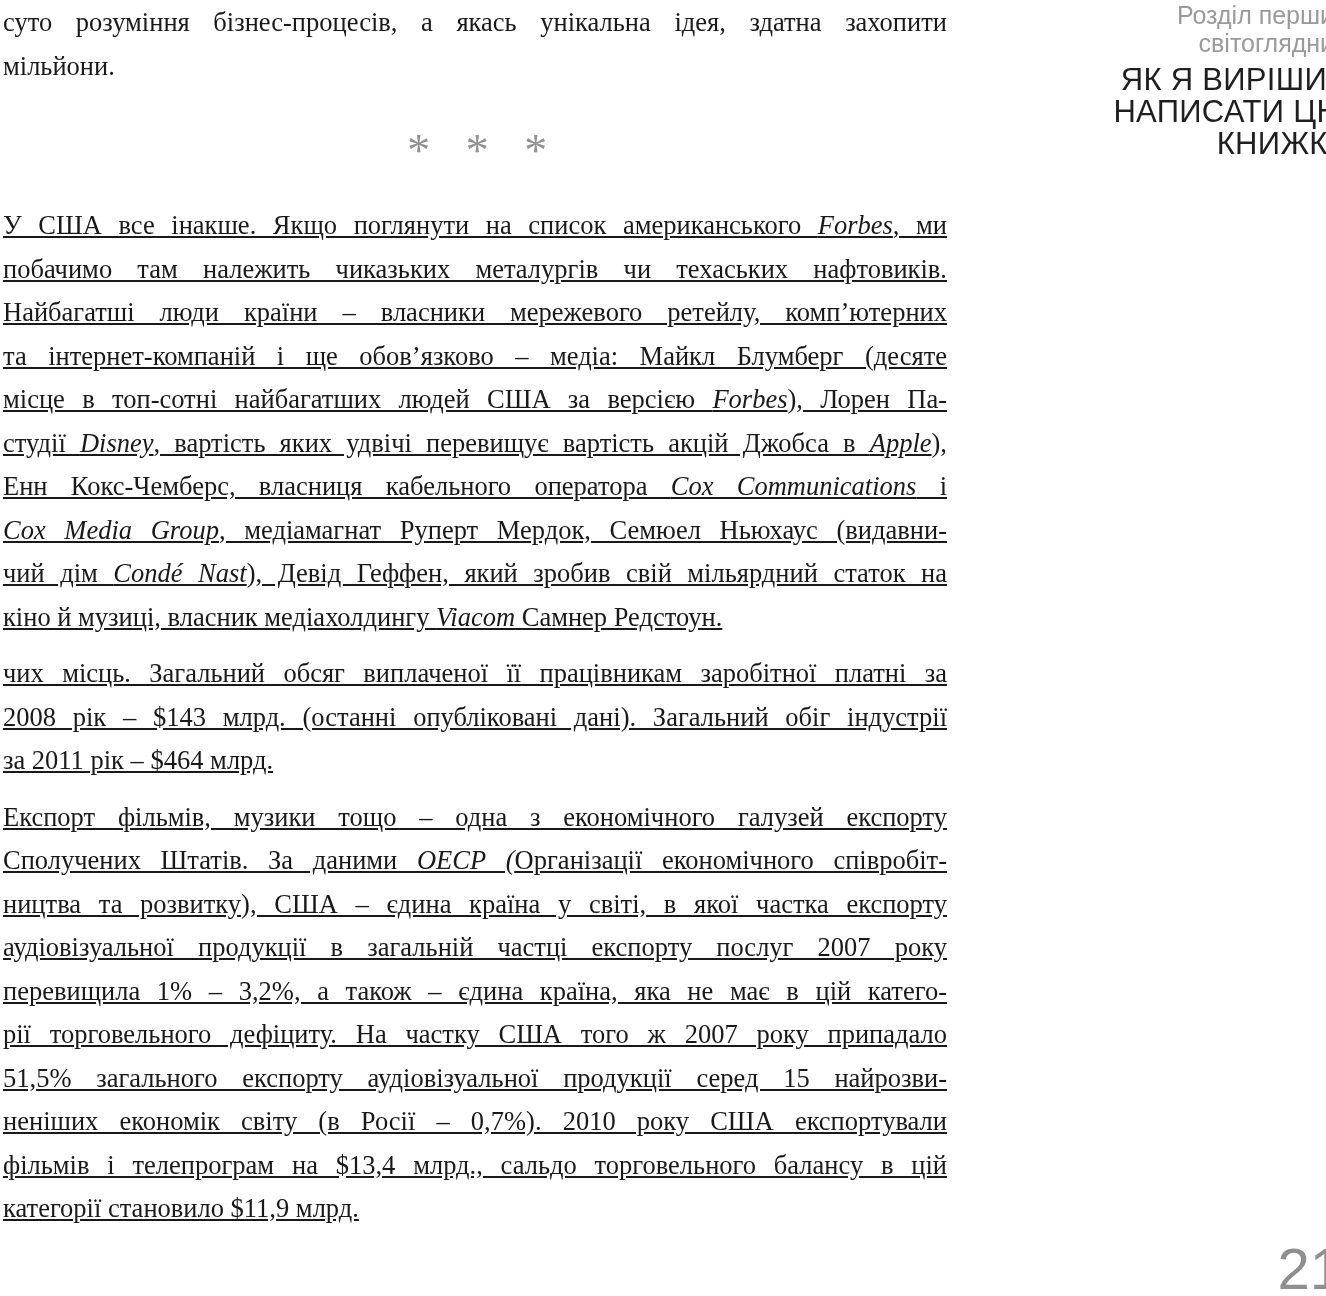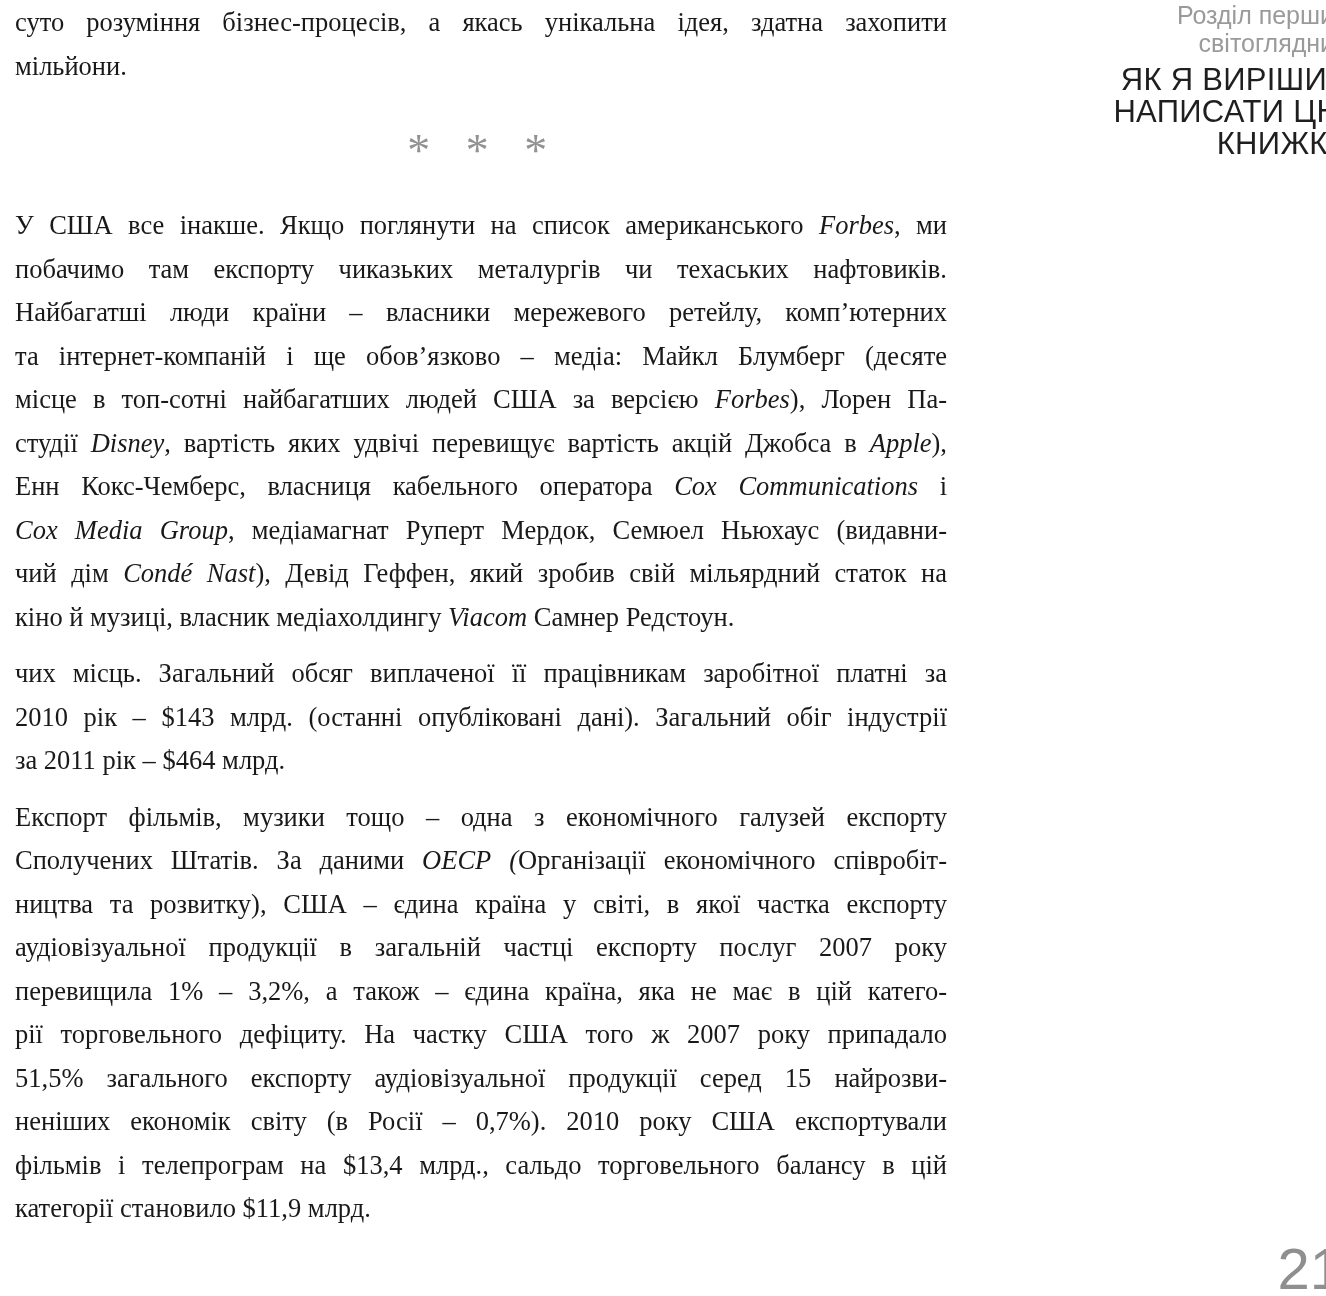--- a/index.html
+++ b/index.html
@@ -19,41 +19,40 @@
     width: 944px;
     font-family: "Liberation Serif", serif;
     font-size: 26.5px;
     line-height: 43.5px;
     color: #191919;
   }
   .line {
     text-align: justify;
     text-align-last: justify;
     white-space: nowrap;
-    margin-left: 12px;
   }
   .line.last {
     text-align: left;
     text-align-last: left;
   }
   .line i { font-style: italic; }
 
   .divider {
     margin-top: 36px;
     height: 54px;
     line-height: 54px;
     text-align: center;
     font-family: "Liberation Serif", serif;
     font-style: italic;
     font-size: 46px;
     color: #929292;
     word-spacing: 24px;
   }
 
-  #paragraphs .paragraph { margin-top: 13px; }
+  #paragraphs .paragraph { margin-top: 13px; text-decoration: underline; }
   #paragraphs .paragraph:first-child { margin-top: 26px; }
 
   
   .margin-block {
     position: absolute;
     top: 1px;
     right: -22px;
     width: 420px;
     text-align: right;
     font-family: "Liberation Sans", sans-serif;
@@ -86,33 +85,33 @@
 
 <div class="text-column">
   <div id="fragment" class="paragraph continued">
       <div class="line">суто розуміння бізнес-процесів, а якась унікальна ідея, здатна захопити</div>
       <div class="line last">мільйони.</div>
     </div>
   <div class="divider">* * *</div>
   <div id="paragraphs">
       <div class="paragraph">
         <div class="line">У США все інакше. Якщо поглянути на список американського <i>Forbes</i>, ми</div>
-        <div class="line">побачимо там експорту чиказьких металургів чи техаських нафтовиків.</div>
+        <div class="line">побачимо там належить чиказьких металургів чи техаських нафтовиків.</div>
         <div class="line">Найбагатші люди країни – власники мережевого ретейлу, комп’ютерних</div>
         <div class="line">та інтернет-компаній і ще обов’язково – медіа: Майкл Блумберг (десяте</div>
         <div class="line">місце в топ-сотні найбагатших людей США за версією <i>Forbes</i>), Лорен Па-</div>
         <div class="line">студії <i>Disney</i>, вартість яких удвічі перевищує вартість акцій Джобса в <i>Apple</i>),</div>
         <div class="line">Енн Кокс-Чемберс, власниця кабельного оператора <i>Cox Communications</i> і</div>
         <div class="line"><i>Cox Media Group</i>, медіамагнат Руперт Мердок, Семюел Ньюхаус (видавни-</div>
         <div class="line">чий дім <i>Condé Nast</i>), Девід Геффен, який зробив свій мільярдний статок на</div>
         <div class="line last">кіно й музиці, власник медіахолдингу <i>Viacom</i> Самнер Редстоун.</div>
       </div>
       <div class="paragraph">
         <div class="line">чих місць. Загальний обсяг виплаченої її працівникам заробітної платні за</div>
-        <div class="line">2010 рік – $143 млрд. (останні опубліковані дані). Загальний обіг індустрії</div>
+        <div class="line">2008 рік – $143 млрд. (останні опубліковані дані). Загальний обіг індустрії</div>
         <div class="line last">за 2011 рік – $464 млрд.</div>
       </div>
       <div class="paragraph">
         <div class="line">Експорт фільмів, музики тощо – одна з економічного галузей експорту</div>
         <div class="line">Сполучених Штатів. За даними <i>ОЕСР (</i>Організації економічного співробіт-</div>
         <div class="line">ництва та розвитку), США – єдина країна у світі, в якої частка експорту</div>
         <div class="line">аудіовізуальної продукції в загальній частці експорту послуг 2007 року</div>
         <div class="line">перевищила 1% – 3,2%, а також – єдина країна, яка не має в цій катего-</div>
         <div class="line">рії торговельного дефіциту. На частку США того ж 2007 року припадало</div>
         <div class="line">51,5% загального експорту аудіовізуальної продукції серед 15 найрозви-</div>

